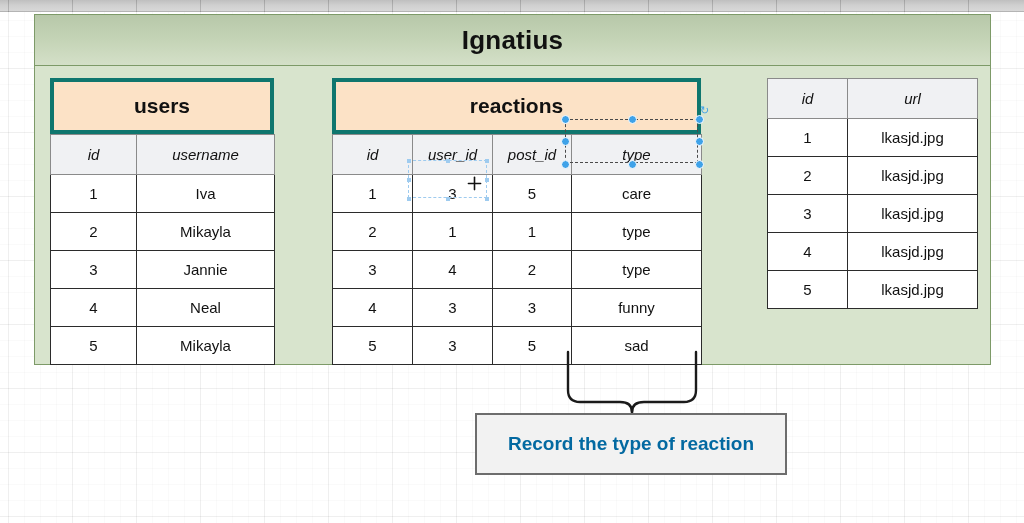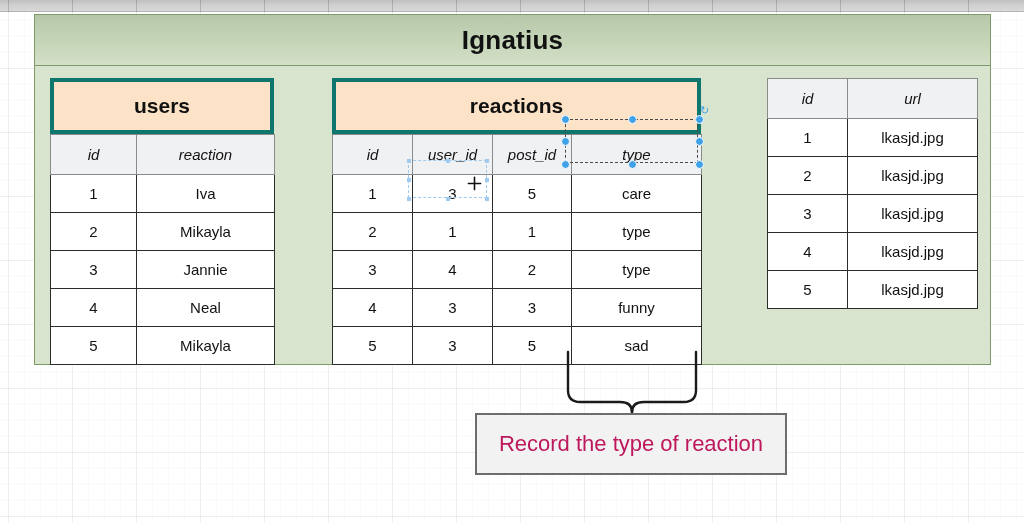--- a/index.html
+++ b/index.html
@@ -164,23 +164,23 @@
   #annotation-box {
     position: absolute;
     left: 475px; top: 413px;
     width: 312px; height: 62px;
     box-sizing: border-box;
     border: 2px solid #6d6d6d;
     background: #f2f2f2;
     display: flex;
     align-items: center;
     justify-content: center;
-    font-size: 22px;
-    font-weight: normal;
-    color: #be185d;
+    font-size: 19px;
+    font-weight: bold;
+    color: #0369a1;
   }
 </style>
 </head>
 <body>
 
 <div id="canvas">
 
   <div id="ruler-top">
     <div class="tick" style="left:8px"></div>
     <div class="tick" style="left:72px"></div>
@@ -204,21 +204,21 @@
 
     <div id="db-title-band">
       <span class="title">Ignatius</span>
     </div>
 
     <div class="table-box" style="left:15px; top:63px; width:224px;">
       <div class="table-title">users</div>
       <div class="grid">
         <div class="row head">
           <div class="cell" style="width:86px">id</div>
-          <div class="cell" style="width:138px">reaction</div>
+          <div class="cell" style="width:138px">username</div>
         </div>
         <div class="row">
           <div class="cell">1</div>
           <div class="cell">Iva</div>
         </div>
         <div class="row">
           <div class="cell">2</div>
           <div class="cell">Mikayla</div>
         </div>
         <div class="row">

